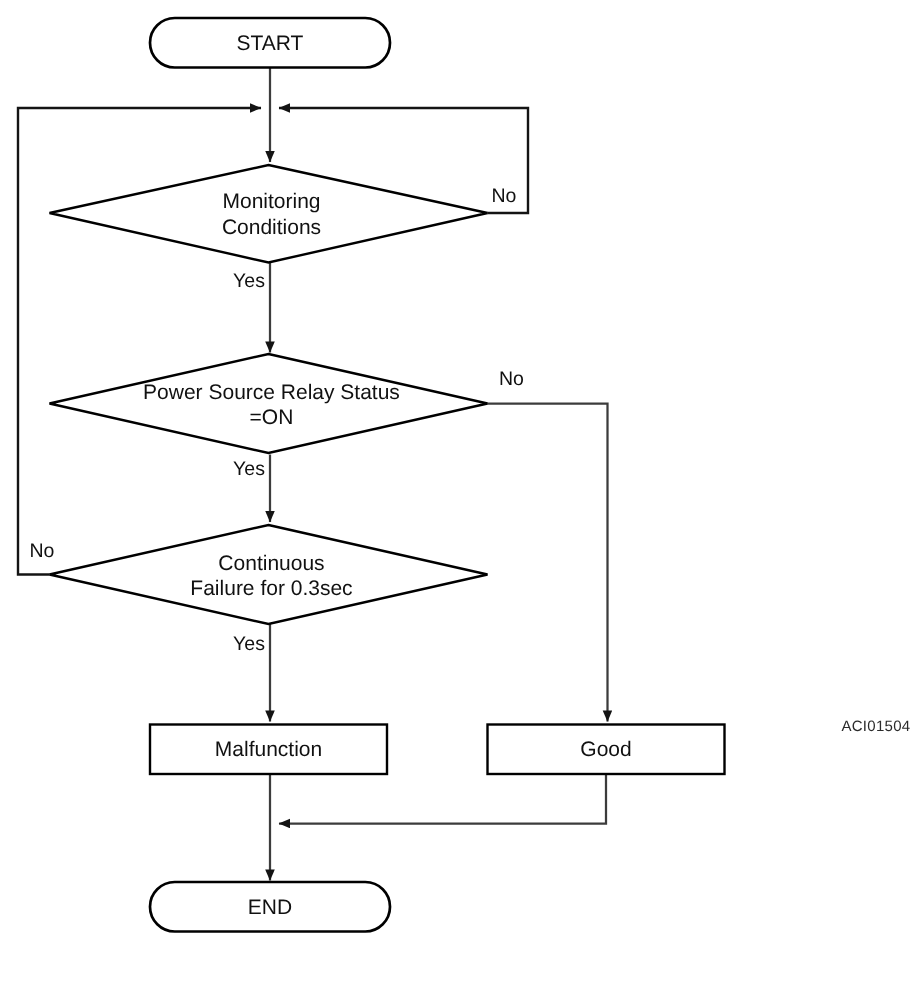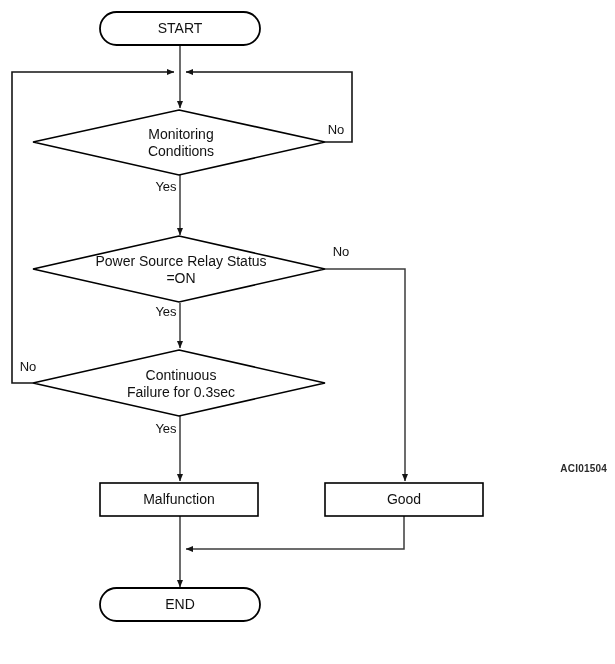--- a/index.html
+++ b/index.html
@@ -53,24 +53,24 @@
   .edge-label {
     font-family: "Liberation Sans", sans-serif;
     font-size: 13px;
     fill: #111111;
     text-anchor: middle;
     dominant-baseline: middle;
   }
   .figure-code {
     position: absolute;
     right: 8px;
-    bottom: 24px;
+    bottom: 8px;
     font-family: "Liberation Sans", sans-serif;
     font-size: 10px;
-    font-weight: bold;
+    font-weight: normal;
     letter-spacing: 0.2px;
     color: #2b2b2b;
     white-space: nowrap;
   }
 </style>
 </head>
 <body>
 
 <div id="flow-root">
 

